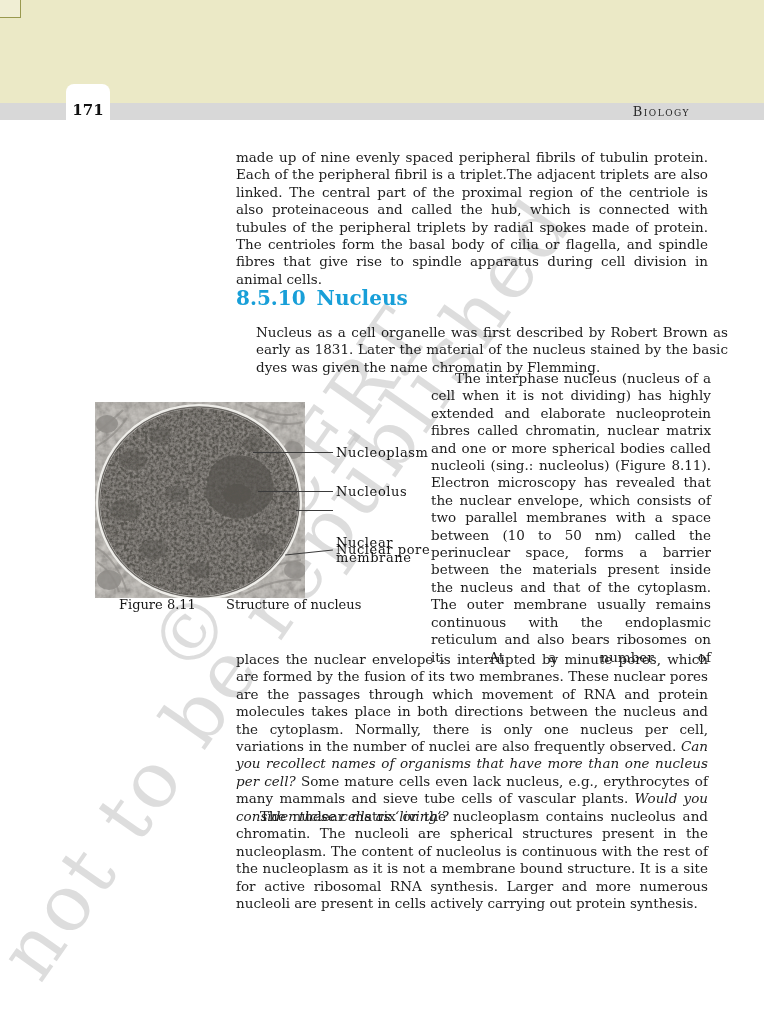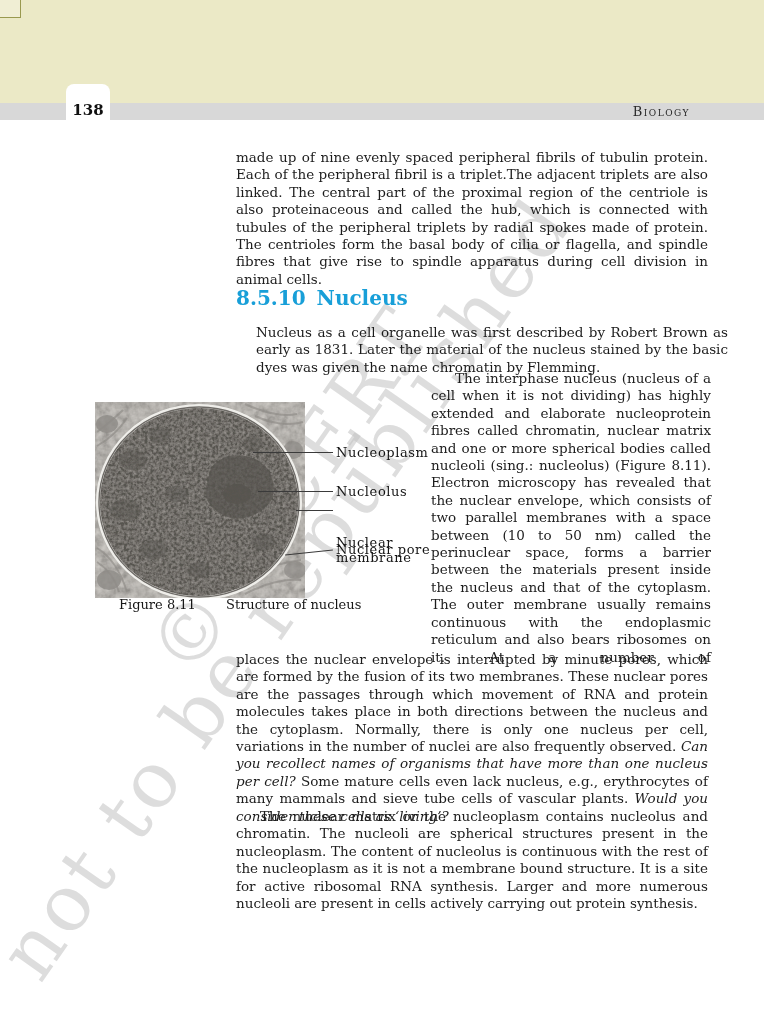--- a/index.html
+++ b/index.html
@@ -49,21 +49,21 @@
 </style>
 </head>
 <body>
 
 <div class="page">
 
   <div class="band-top"></div>
   <div class="header-bar"></div>
   <div class="scan-artifact"></div>
   <div class="page-tab">
-    <span class="page-num">138</span>
+    <span class="page-num">171</span>
   </div>
   <div class="book-title">Biology</div>
 
   <div class="wm wm1">© NCERT</div>
   <div class="wm wm2">not to be republished</div>
 
   <div class="para" id="p1"><span>made up of nine evenly spaced peripheral fibrils of tubulin protein. Each of the peripheral fibril is a triplet.The adjacent triplets are also linked. The central part of the proximal region of the centriole is also proteinaceous and called the </span><span class="b">hub</span><span>, which is connected with tubules of the peripheral triplets by radial </span><span class="b">spokes</span><span> made of protein. The centrioles form the basal body of cilia or flagella, and spindle fibres that give rise to spindle apparatus during cell division in animal cells.</span></div>
 
   <div class="heading">
     <span>8.5.10</span>

